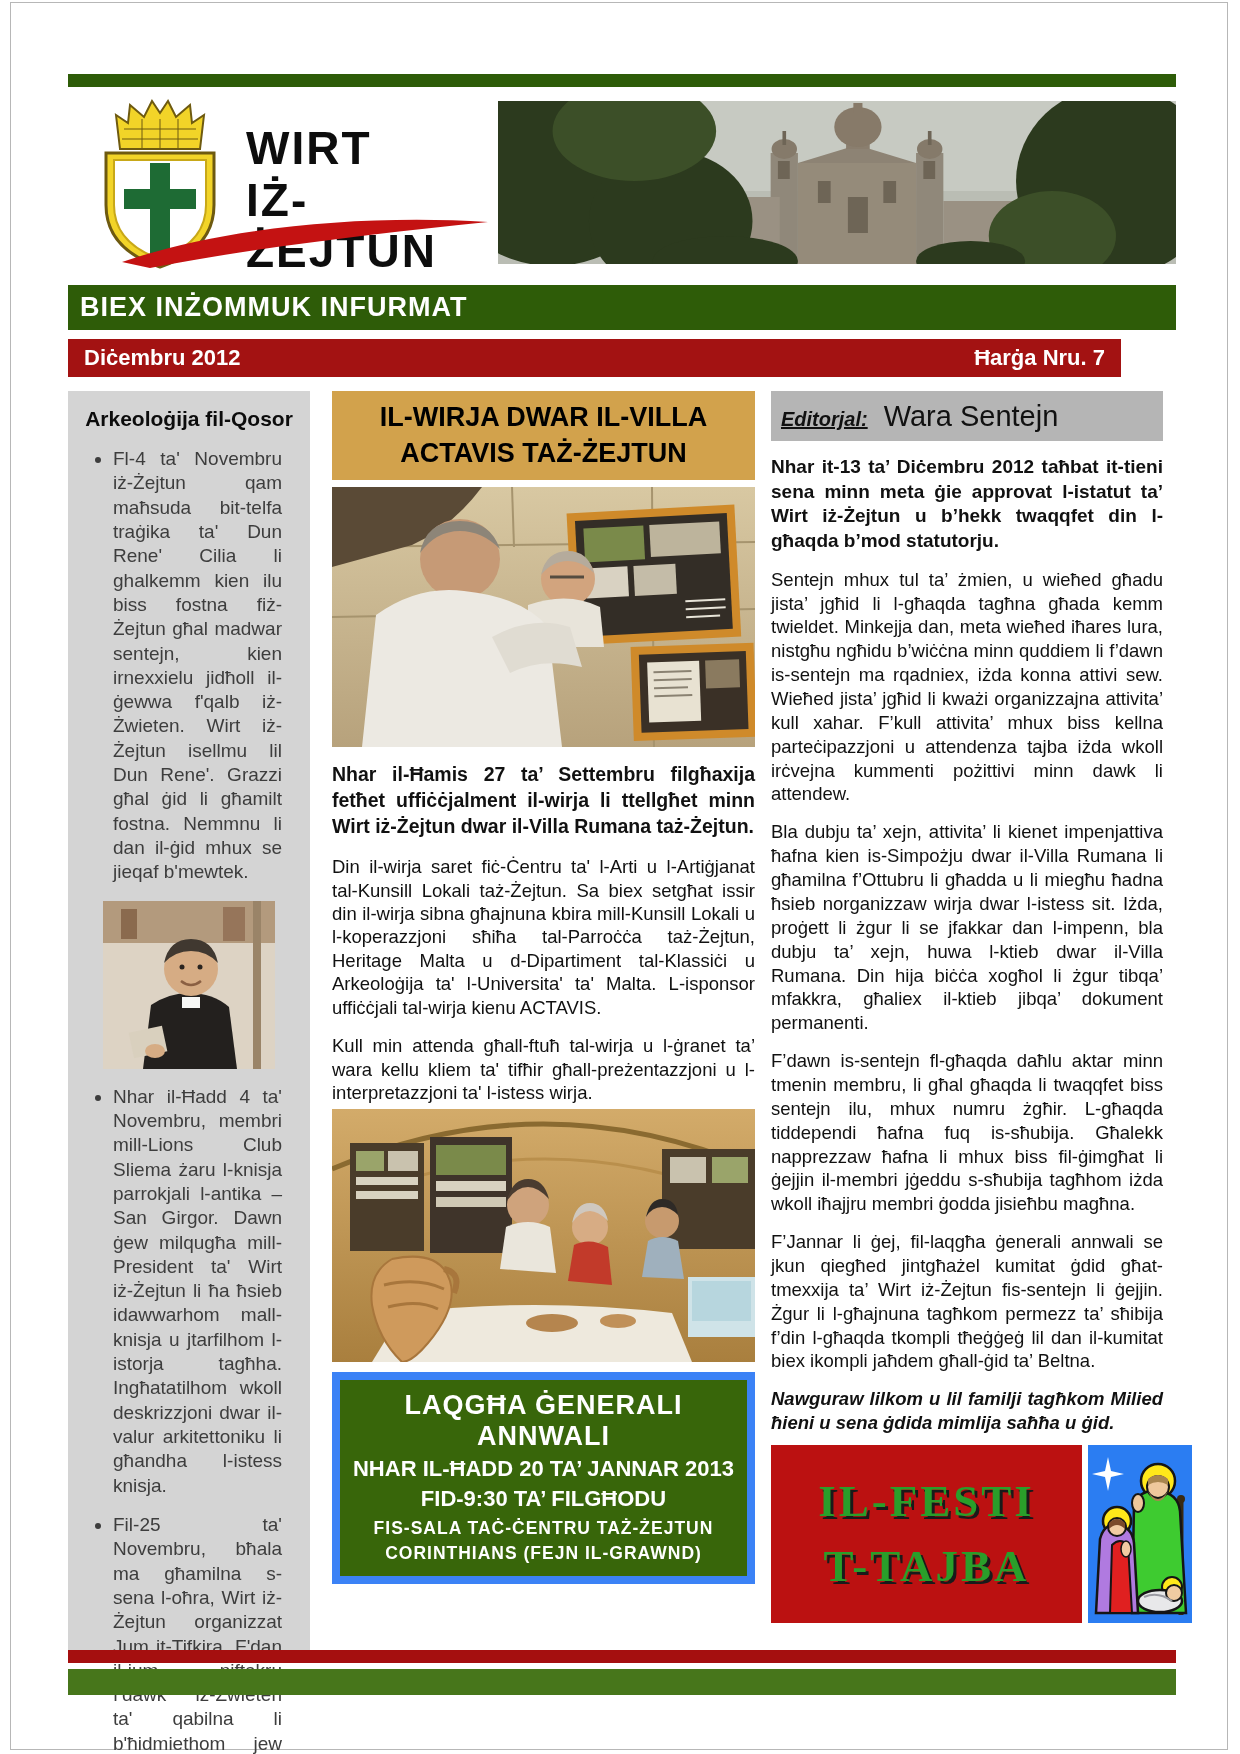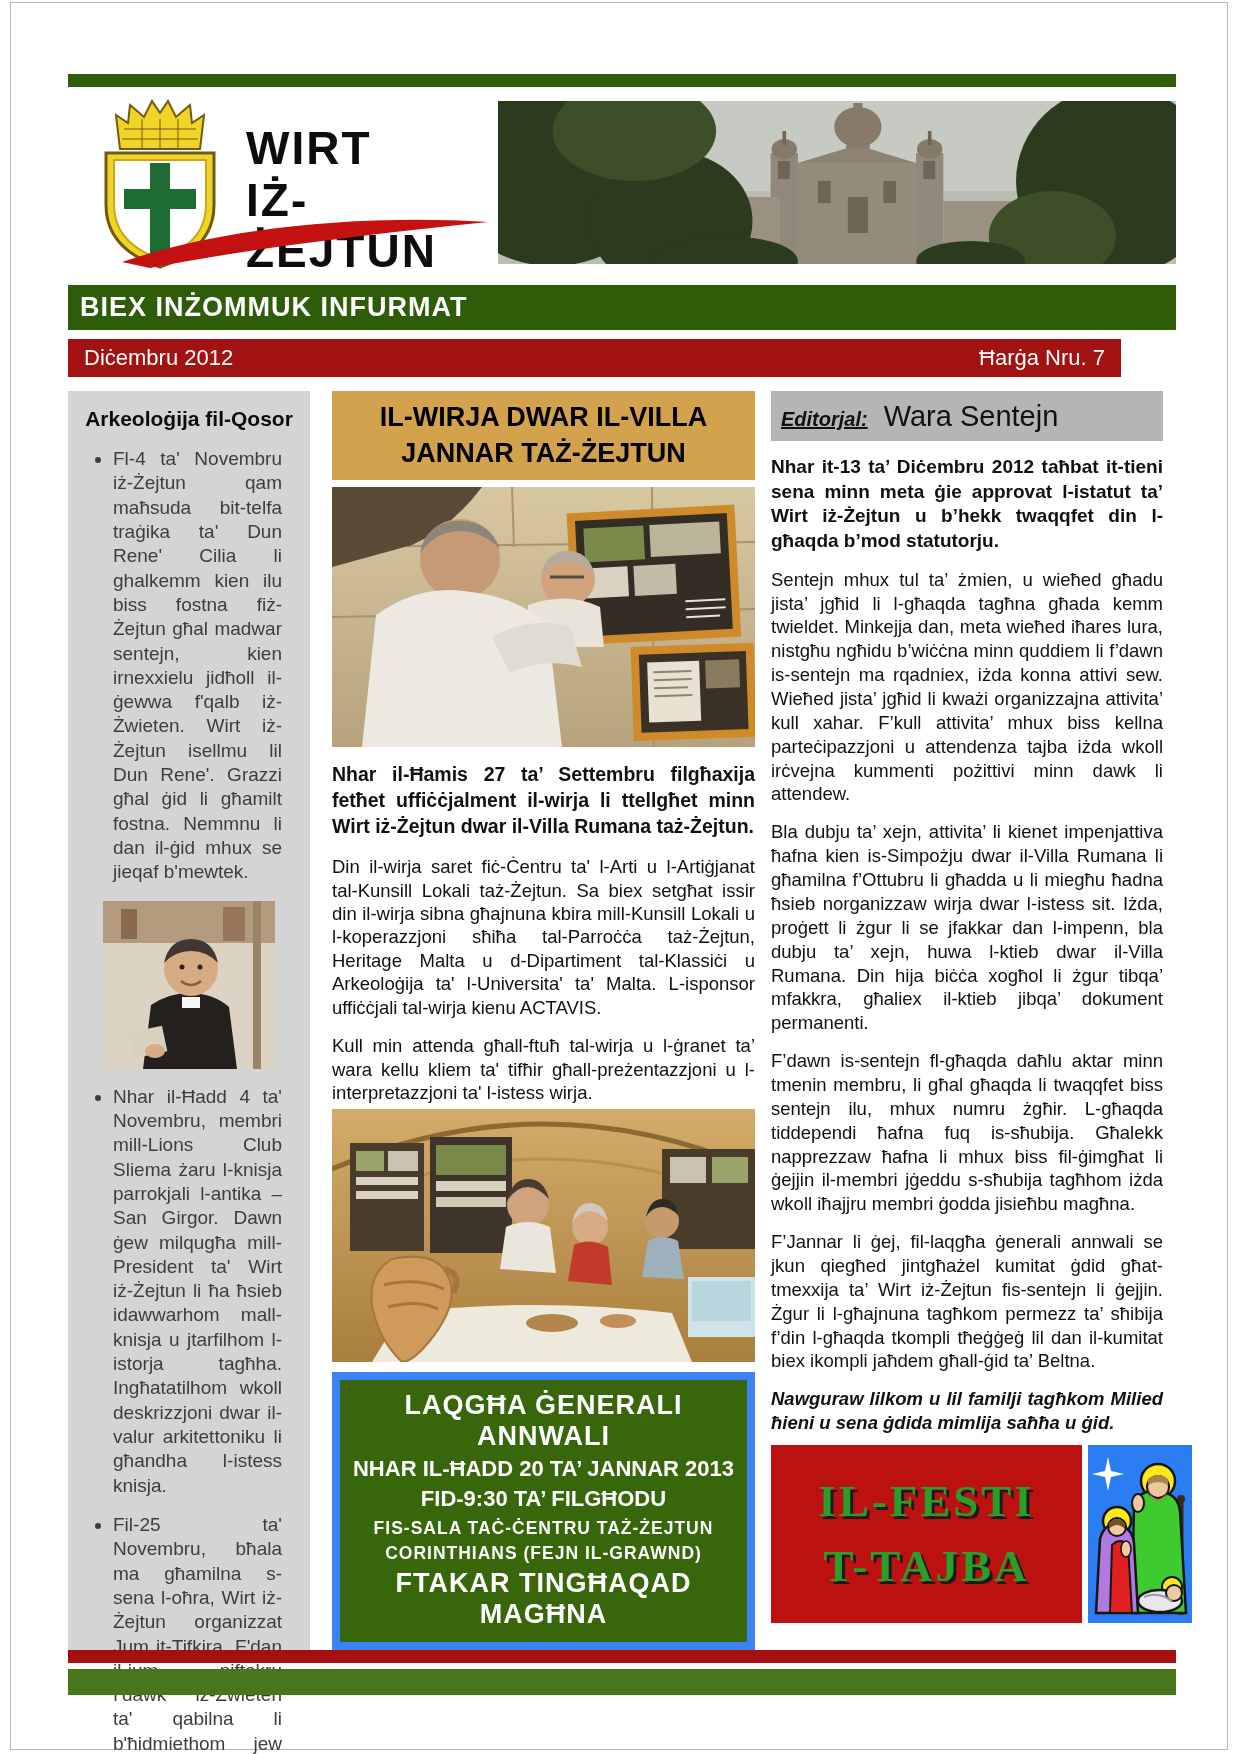--- a/index.html
+++ b/index.html
@@ -11,21 +11,21 @@
 
   .masthead{display:flex;margin-top:10px;height:175px;}
   .logo-block{width:430px;position:relative;height:175px;flex:none;}
   .shield-svg{position:absolute;left:22px;top:0;}
   .org-name{position:absolute;left:178px;top:26px;font-size:46px;font-weight:900;color:#0d0d0d;letter-spacing:2px;line-height:1.12;}
   .swoosh-svg{position:absolute;left:52px;bottom:2px;}
   .church-photo{flex:1;height:163px;margin-top:4px;}
   .church-photo svg{width:100%;height:100%;display:block;}
 
   .tagline-band{margin-top:13px;background:#2e5c08;color:#fff;font-size:27px;font-weight:bold;padding:7px 12px;letter-spacing:1px;}
-  .issue-band{margin-top:9px;background:#a31212;color:#fff;display:flex;justify-content:space-between;align-items:center;font-size:22px;font-weight:normal;padding:6px 16px;width:1053px;box-sizing:border-box;}
+  .issue-band{margin-top:9px;background:#a31212;color:#fff;display:flex;justify-content:space-between;align-items:center;font-size:22px;font-weight:bold;padding:6px 16px;width:1053px;box-sizing:border-box;}
 
   .columns{display:flex;margin-top:14px;max-height:1268px;}
   .col-left{width:242px;flex:none;background:#d4d4d4;padding:8px 12px 14px;box-sizing:border-box;color:#3d3d3d;}
   .col-left h2{font-size:21px;font-weight:bold;color:#0c0c0c;text-align:center;margin:8px 0 16px;}
   .col-left ul{margin:16px;padding-left:17px;font-size:19px;line-height:1.28;text-align:justify;}
   .col-left li{margin-bottom:15px;}
   .priest-photo{width:172px;height:168px;margin:2px auto 16px;display:block;}
 
   .col-mid{width:423px;flex:none;margin-left:22px;color:#111;}
   .headline{background:#d2a24c;color:#000;font-weight:bold;font-size:27px;line-height:1.32;text-align:center;padding:9px 4px;}
@@ -161,21 +161,21 @@
         <rect x="28" y="128" width="34" height="26" fill="#d9d0be" transform="rotate(-12 45 141)"></rect>
         <ellipse cx="52" cy="150" rx="10" ry="7" fill="#d6ac84"></ellipse>
       </svg>
       <ul>
         <li>Nhar il-Ħadd 4 ta' Novembru, membri mill-Lions Club Sliema żaru l-knisja parrokjali l-antika – San Girgor.  Dawn ġew milqugħa mill-President ta' Wirt iż-Żejtun li ħa ħsieb idawwarhom mall-knisja u jtarfilhom l-istorja tagħha.  Ingħatatilhom wkoll deskrizzjoni dwar il-valur arkitettoniku li għandha l-istess knisja.</li>
         <li>Fil-25 ta' Novembru, bħala ma għamilna s-sena l-oħra, Wirt iż-Żejtun organizzat Jum it-Tifkira. F'dan il-jum niftakru f'dawk iż-Żwieten ta' qabilna li b'ħidmiethom jew bit-talent tagħhom għamlu unur lil Beltna.  Din is-sena fakkarna lil Arċisqof Mons Emmanuel Gerada permezz ta' quddiesa fil-knisja parrokkjali li għaliha attendew familjari ta' Mons Gerada, is-soċjetajiet Żwieten u l-Iscouts u l-Girl Guides taż-Żejtun, b'dawn ta' l-aħħar iċċelebraw ukoll Jum il-Parata fl-istess ġurnata.  Wara l-quddiesa, sar korteo mill-knisja parrokkjali taċ-ċimiterju bis-sehem ta' l-Iscouts u l-Girl Guides, rapreżentanti tas-Soċjeta' Mużikali Beland, iċ-Circolo Musicale Santa Caterina u l-Għaqda Banda Żejtun.</li>
       </ul>
     </div>
 
     <div class="col-mid">
-      <div class="headline">IL-WIRJA DWAR IL-VILLA JANNAR TAŻ-ŻEJTUN</div>
+      <div class="headline">IL-WIRJA DWAR IL-VILLA ACTAVIS TAŻ-ŻEJTUN</div>
       <svg class="photo1" viewBox="0 0 423 260" preserveAspectRatio="none">
         <defs>
           <linearGradient id="stone1" x1="0" y1="0" x2="0" y2="1">
             <stop offset="0" stop-color="#d8c8a2"></stop>
               <stop offset="1" stop-color="#b7a27c"></stop>
           </linearGradient>
         </defs>
         <rect width="423" height="260" fill="url(#stone1)"></rect>
         <g stroke="#a6946e" stroke-width="2">
           <line x1="0" y1="60" x2="423" y2="55"></line>
@@ -263,21 +263,20 @@
         <path d="M52,176 Q86,168 112,180" stroke="#a8763c" stroke-width="3" fill="none"></path>
         <path d="M56,198 Q86,190 106,200" stroke="#a8763c" stroke-width="3" fill="none"></path>
         <path d="M112,160 q18,4 10,24" stroke="#a8763c" stroke-width="6" fill="none"></path>
       </svg>
       <div class="announce">
         <div class="a1">LAQGĦA ĠENERALI ANNWALI</div>
         <div class="a2">NHAR IL-ĦADD 20 TA’ JANNAR 2013</div>
         <div class="a3">FID-9:30 TA’ FILGĦODU</div>
         <div class="a4">FIS-SALA TAĊ-ĊENTRU TAŻ-ŻEJTUN</div>
         <div class="a5">CORINTHIANS (FEJN IL-GRAWND)</div>
-        <div class="a6">FTAKAR TINGĦAQAD MAGĦNA</div>
       </div>
     </div>
 
     <div class="col-right">
       <div class="ed-header">
         <span class="ed-label">Editorjal:</span>
         <span class="ed-title">Wara Sentejn</span>
       </div>
       <p class="right-lead">Nhar it-13 ta’ Diċembru 2012 taħbat it-tieni sena minn meta ġie approvat l-istatut ta’ Wirt iż-Żejtun u b’hekk twaqqfet din l-għaqda b’mod statutorju.</p>
       <p class="right-body">Sentejn mhux tul ta’ żmien, u wieħed għadu jista’ jgħid li l-għaqda tagħna għada kemm twieldet.  Minkejja dan, meta wieħed iħares lura, nistgħu ngħidu b’wiċċna minn quddiem li f’dawn is-sentejn ma rqadniex, iżda konna attivi sew.  Wieħed jista’ jgħid li kważi organizzajna attivita’ kull xahar.  F’kull attivita’ mhux biss kellna parteċipazzjoni u attendenza tajba iżda wkoll irċvejna kummenti pożittivi minn dawk li attendew.</p>

